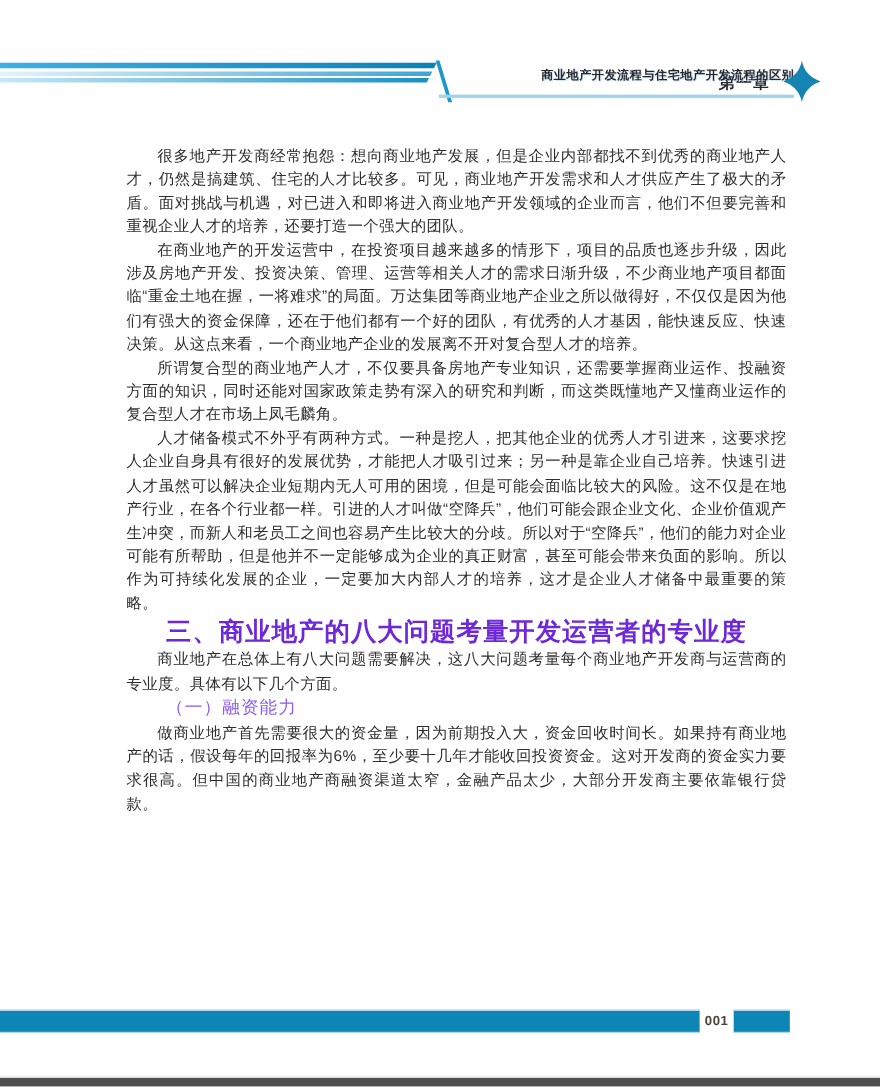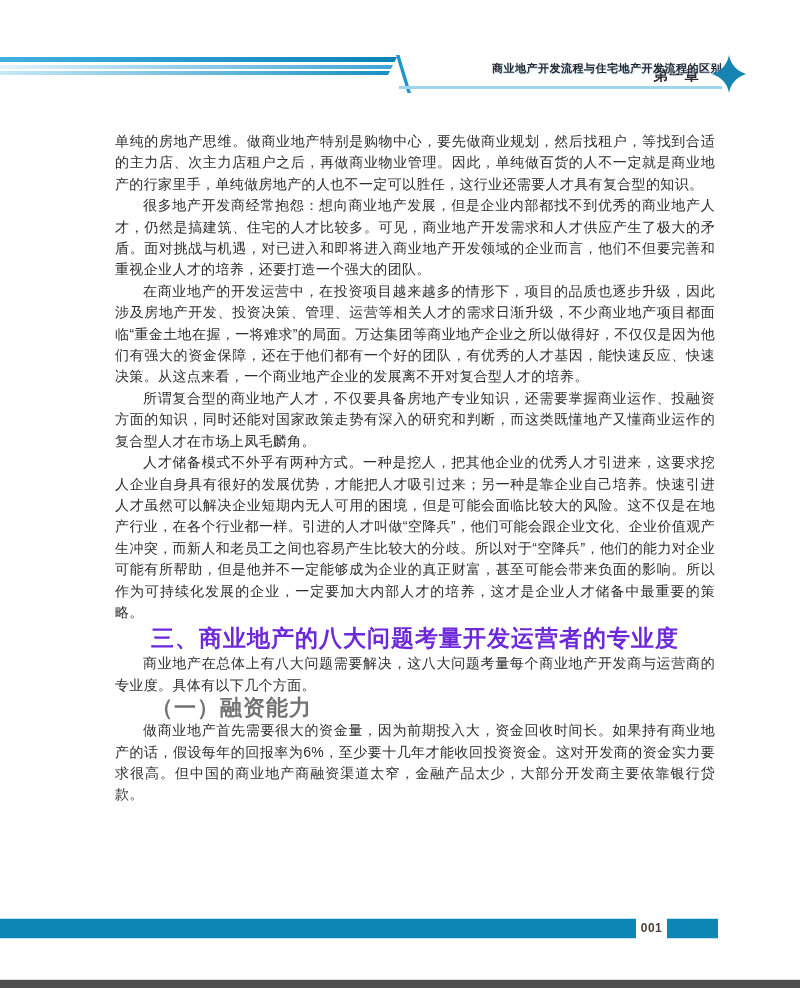--- a/index.html
+++ b/index.html
@@ -58,23 +58,23 @@
     font-size: 23px;
     font-weight: bold;
     color: #6d28d9;
     line-height: 30px;
     letter-spacing: 1px;
     text-indent: 0;
   }
   .subsection-heading {
     margin: 16px 0 10px 0;
     padding-left: 36px;
-    font-size: 22px;
-    font-weight: bold;
-    color: #737373;
+    font-size: 16px;
+    font-weight: normal;
+    color: #8b5cf6;
     line-height: 24px;
     letter-spacing: 1px;
     text-indent: 0;
   }
 
   
   .footer-bar-left {
     position: absolute;
     left: 0; top: 918px;
     width: 636px; height: 21px;
@@ -141,21 +141,20 @@
   <div class="chapter-title">商业地产开发流程与住宅地产开发流程的区别</div>
   <div class="title-underline"></div>
 
   <div class="star-icon-wrap">
     <svg width="34" height="38" viewBox="0 0 34 38">
       <path d="M17,0 Q19.5,14 34,19 Q19.5,24 17,38 Q14.5,24 0,19 Q14.5,14 17,0 Z" fill="#1584b2"></path>
     </svg>
   </div>
 
   <div class="content">
-    <p>单纯的房地产思维。做商业地产特别是购物中心，要先做商业规划，然后找租户，等找到合适的主力店、次主力店租户之后，再做商业物业管理。因此，单纯做百货的人不一定就是商业地产的行家里手，单纯做房地产的人也不一定可以胜任，这行业还需要人才具有复合型的知识。</p>
     <p class="indent">很多地产开发商经常抱怨：想向商业地产发展，但是企业内部都找不到优秀的商业地产人才，仍然是搞建筑、住宅的人才比较多。可见，商业地产开发需求和人才供应产生了极大的矛盾。面对挑战与机遇，对已进入和即将进入商业地产开发领域的企业而言，他们不但要完善和重视企业人才的培养，还要打造一个强大的团队。</p>
     <p class="indent">在商业地产的开发运营中，在投资项目越来越多的情形下，项目的品质也逐步升级，因此涉及房地产开发、投资决策、管理、运营等相关人才的需求日渐升级，不少商业地产项目都面临“重金土地在握，一将难求”的局面。万达集团等商业地产企业之所以做得好，不仅仅是因为他们有强大的资金保障，还在于他们都有一个好的团队，有优秀的人才基因，能快速反应、快速决策。从这点来看，一个商业地产企业的发展离不开对复合型人才的培养。</p>
     <p class="indent">所谓复合型的商业地产人才，不仅要具备房地产专业知识，还需要掌握商业运作、投融资方面的知识，同时还能对国家政策走势有深入的研究和判断，而这类既懂地产又懂商业运作的复合型人才在市场上凤毛麟角。</p>
     <p class="indent">人才储备模式不外乎有两种方式。一种是挖人，把其他企业的优秀人才引进来，这要求挖人企业自身具有很好的发展优势，才能把人才吸引过来；另一种是靠企业自己培养。快速引进人才虽然可以解决企业短期内无人可用的困境，但是可能会面临比较大的风险。这不仅是在地产行业，在各个行业都一样。引进的人才叫做“空降兵”，他们可能会跟企业文化、企业价值观产生冲突，而新人和老员工之间也容易产生比较大的分歧。所以对于“空降兵”，他们的能力对企业可能有所帮助，但是他并不一定能够成为企业的真正财富，甚至可能会带来负面的影响。所以作为可持续化发展的企业，一定要加大内部人才的培养，这才是企业人才储备中最重要的策略。</p>
 
     <p class="section-heading">三、商业地产的八大问题考量开发运营者的专业度</p>
     <p class="indent">商业地产在总体上有八大问题需要解决，这八大问题考量每个商业地产开发商与运营商的专业度。具体有以下几个方面。</p>
 
     <p class="subsection-heading">（一）融资能力</p>
     <p class="indent">做商业地产首先需要很大的资金量，因为前期投入大，资金回收时间长。如果持有商业地产的话，假设每年的回报率为6%，至少要十几年才能收回投资资金。这对开发商的资金实力要求很高。但中国的商业地产商融资渠道太窄，金融产品太少，大部分开发商主要依靠银行贷款。</p>

